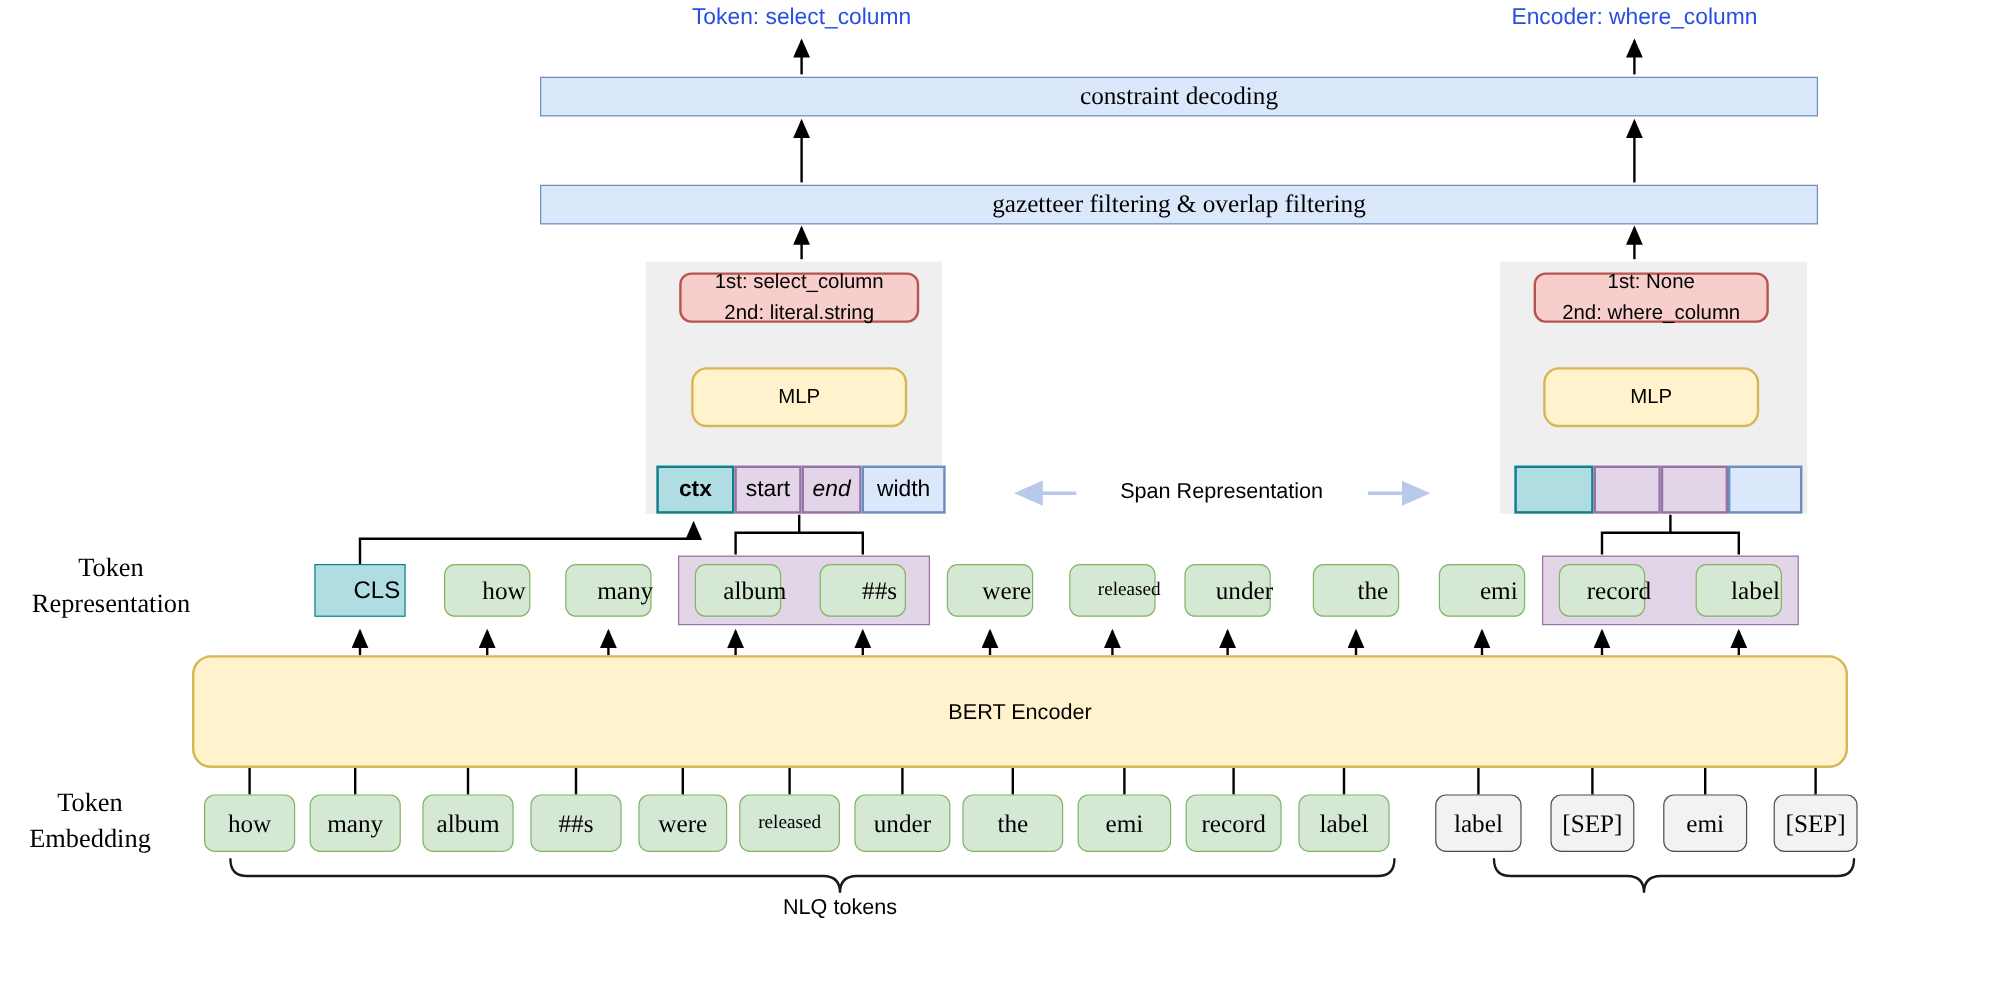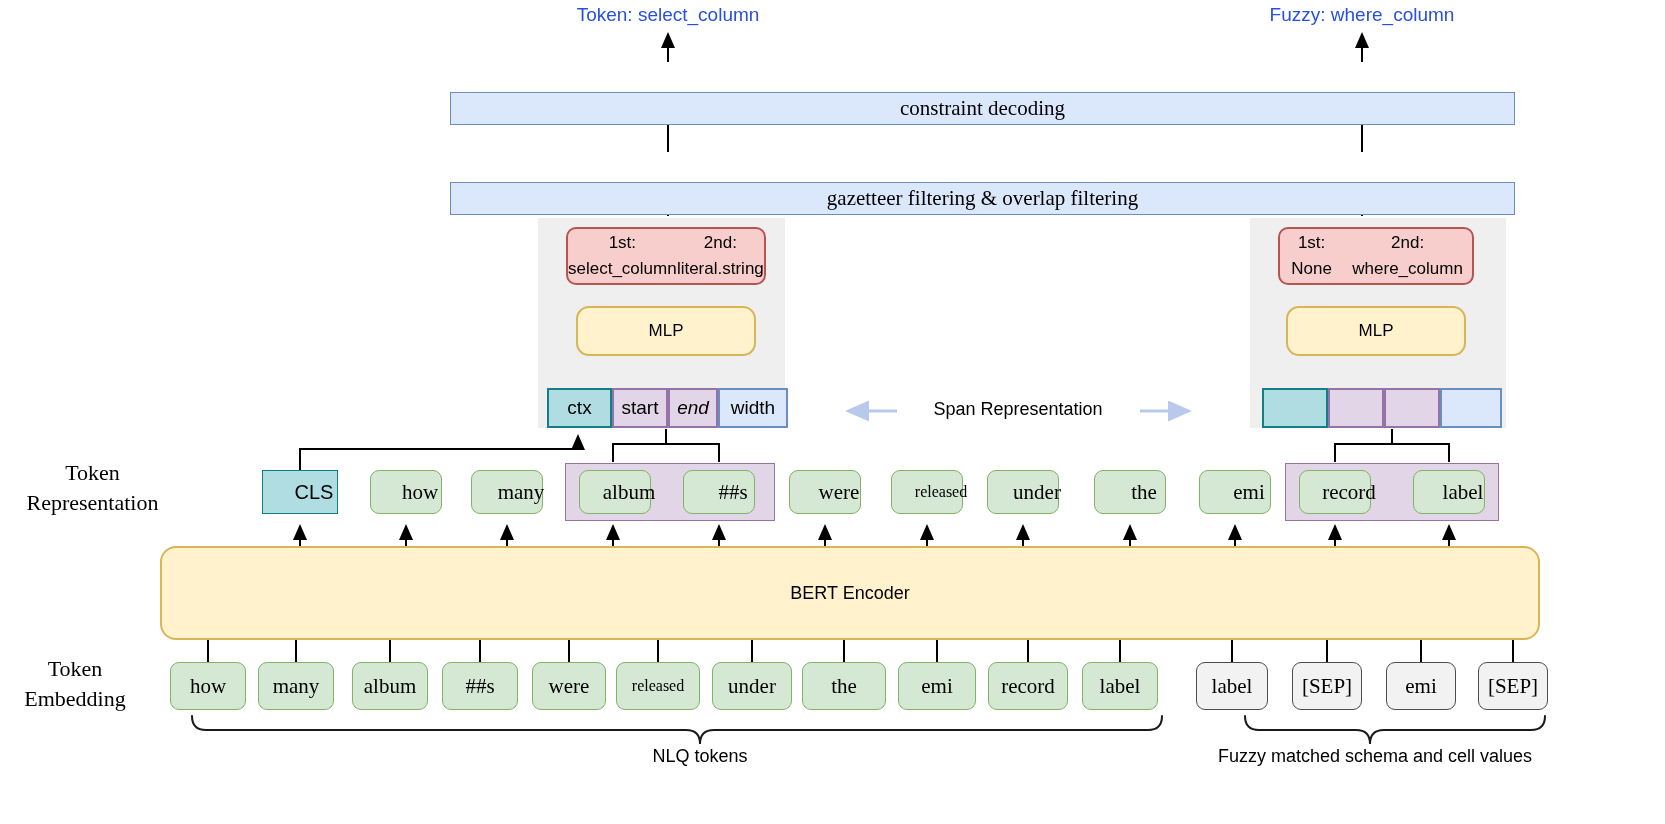--- a/index.html
+++ b/index.html
@@ -3,24 +3,24 @@
 <meta charset="utf-8">
 <style>
   html,body{margin:0;padding:0;background:#ffffff;}
   #stage{position:relative;width:1665px;height:824px;background:#fff;overflow:hidden;
          font-family:"Liberation Sans",sans-serif;color:#000;}
   .abs{position:absolute;box-sizing:border-box;}
   .ctr{display:flex;align-items:center;justify-content:center;text-align:center;}
 
   .entity{font:19px "Liberation Sans",sans-serif;color:var(--entity-text);width:300px;top:4px;}
   .pipebar{left:450px;width:1065px;height:33px;background:var(--blue-fill);
-           border:1.6px solid var(--blue-stroke);font:21px "Liberation Serif",serif;margin-top:28px;}
+           border:1.6px solid var(--blue-stroke);font:21px "Liberation Serif",serif;}
   .panel{top:218px;height:210px;background:var(--panel-fill);}
-  .redbox{height:58px;top:227px;background:var(--red-fill);border:2px solid var(--red-stroke);
-          border-radius:10px;flex-direction:row;font:17px "Liberation Sans",sans-serif;line-height:26px;text-align:center;}
+  .redbox{height:42px;top:227px;background:var(--red-fill);border:2px solid var(--red-stroke);
+          border-radius:10px;flex-direction:column;font:17px "Liberation Sans",sans-serif;line-height:26px;text-align:center;}
   .mlp{height:50px;top:306px;background:var(--yellow-fill);border:2px solid var(--yellow-stroke);
        border-radius:13px;font:17px "Liberation Sans",sans-serif;}
   .seg{top:388px;height:40px;border:2px solid;font:19px "Liberation Sans",sans-serif;}
   .seg.teal{background:var(--teal-fill);border-color:var(--teal-stroke);}
   .seg.purple{background:var(--purple-fill);border-color:var(--purple-stroke);}
   .seg.blue{background:var(--blue-fill);border-color:var(--blue-stroke);}
   .spanlabel{font:18px "Liberation Sans",sans-serif;top:399px;width:240px;}
 
   .group{top:463px;height:58px;background:var(--purple-fill);border:1.6px solid var(--purple-stroke);}
   .tok{top:470px;height:44px;background:var(--green-fill);border:1.6px solid var(--green-stroke);
@@ -97,34 +97,34 @@
     <path d="M1335,462 V444 H1449 V462 M1392,444 V429" stroke="#000" stroke-width="2" fill="none"></path>
 
     <line x1="897" y1="411" x2="851" y2="411" stroke="#b9c9ec" stroke-width="3" marker-end="url(#ahblue)"></line>
     <line x1="1140" y1="411" x2="1186" y2="411" stroke="#b9c9ec" stroke-width="3" marker-end="url(#ahblue)"></line>
 
     <path d="M192,716 Q192,730 206,730 H686 Q700,730 700,744 Q700,730 714,730 H1148 Q1162,730 1162,716" stroke="#1a1a1a" stroke-width="2" fill="none" stroke-linecap="round"></path>
     <path d="M1245,716 Q1245,730 1259,730 H1356 Q1370,730 1370,744 Q1370,730 1384,730 H1531 Q1545,730 1545,716" stroke="#1a1a1a" stroke-width="2" fill="none" stroke-linecap="round"></path>
   </svg>
 
   <div class="abs ctr entity" style="left:518px;">Token: select_column</div>
-  <div class="abs ctr entity" style="left:1212px;">Fuzzy: where_column</div>
+  <div class="abs ctr entity" style="left:1212px;">Encoder: where_column</div>
 
   <div class="abs ctr pipebar" style="top:64px;">constraint decoding</div>
   <div class="abs ctr pipebar" style="top:154px;">gazetteer filtering &amp; overlap filtering</div>
 
   <div class="abs panel" style="left:538px;width:247px;"></div>
   <div class="abs panel" style="left:1250px;width:256px;"></div>
 
   <div class="abs ctr redbox" style="left:566px;width:200px;">
     <span>1st: select_column</span>
     <span>2nd: literal.string</span>
   </div>
   <div class="abs ctr mlp" style="left:576px;width:180px;">MLP</div>
-  <div class="abs ctr seg teal" style="left:547px;width:65px;">ctx</div>
+  <div class="abs ctr seg teal" style="left:547px;width:65px;font-weight:bold;">ctx</div>
   <div class="abs ctr seg purple" style="left:612px;width:56px;">start</div>
   <div class="abs ctr seg purple" style="left:668px;width:50px;font-style:italic;">end</div>
   <div class="abs ctr seg blue" style="left:718px;width:70px;">width</div>
 
   <div class="abs ctr redbox" style="left:1278px;width:196px;">
     <span>1st: None</span>
     <span>2nd: where_column</span>
   </div>
   <div class="abs ctr mlp" style="left:1286px;width:180px;">MLP</div>
   <div class="abs seg teal" style="left:1262px;width:66px;"></div>
@@ -174,14 +174,13 @@
   <div class="abs ctr rowlabel" style="left:5px;top:458px;width:175px;flex-direction:column;">
     <span>Token</span>
     <span>Representation</span>
   </div>
   <div class="abs ctr rowlabel" style="left:0px;top:654px;width:150px;flex-direction:column;">
     <span>Token</span>
     <span>Embedding</span>
   </div>
 
   <div class="abs ctr caption" style="left:600px;width:200px;">NLQ tokens</div>
-  <div class="abs ctr caption" style="left:1185px;width:380px;">Fuzzy matched schema and cell values</div>
 </div>
 
 </body></html>

